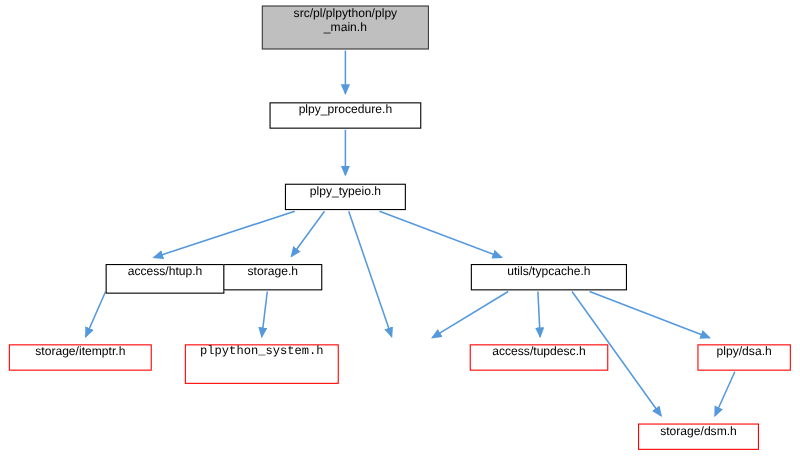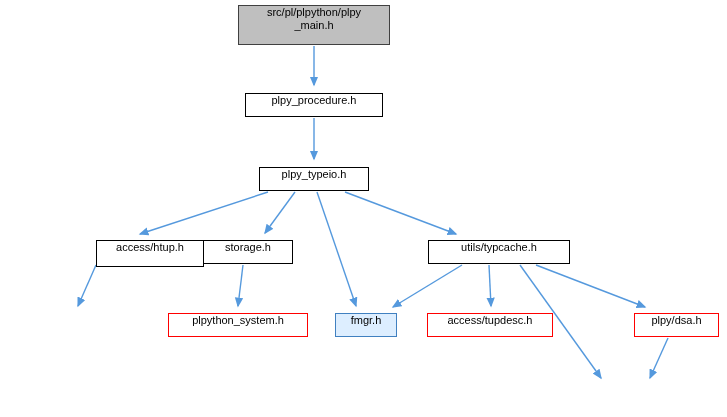--- a/index.html
+++ b/index.html
@@ -77,18 +77,19 @@
     </g>
   </svg>
 
   <div class="node root" style="left:238px;top:5px;width:152px;height:40px;"><span>src/pl/plpython/plpy
 _main.h</span></div>
   <div class="node" style="left:245px;top:93px;width:138px;height:24px;"><span>plpy_procedure.h</span></div>
   <div class="node" style="left:259px;top:167px;width:110px;height:24px;"><span>plpy_typeio.h</span></div>
   <div class="node" style="left:49px;top:240px;width:108px;height:27px;margin-left:47px;"><span>access/htup.h</span></div>
   <div class="node" style="left:203px;top:240px;width:90px;height:24px;"><span>storage.h</span></div>
   <div class="node" style="left:428px;top:240px;width:142px;height:24px;"><span>utils/typcache.h</span></div>
-  <div class="node red" style="left:168px;top:313px;width:140px;height:24px;"><span>plpython_system.h</span></div>
-  <div class="node lightblue" style="left:335px;top:313px;width:62px;height:24px;"><span>fmgr.h</span></div>
+  <div class="node red" style="left:8px;top:313px;width:130px;height:24px;"><span>storage/itemptr.h</span></div>
+  <div class="node red" style="left:168px;top:313px;width:140px;height:36px;font-family:Liberation Mono, monospace;"><span>plpython_system.h</span></div>
   <div class="node red" style="left:427px;top:313px;width:126px;height:24px;"><span>access/tupdesc.h</span></div>
   <div class="node red" style="left:634px;top:313px;width:85px;height:24px;"><span>plpy/dsa.h</span></div>
+  <div class="node red" style="left:580px;top:385px;width:110px;height:24px;"><span>storage/dsm.h</span></div>
 
 </div>
 
 </body></html>

